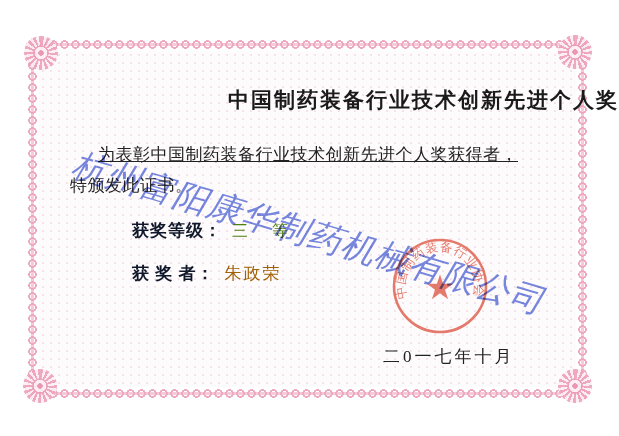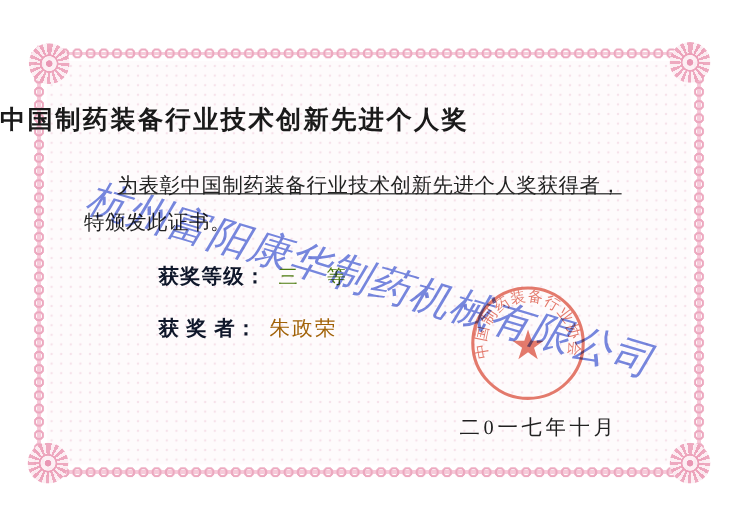--- a/index.html
+++ b/index.html
@@ -39,21 +39,21 @@
       radial-gradient(circle, #e88fae 2.5px, #fdeff4 3px, #fdeff4 6px, #ec9cb6 6.5px, #ec9cb6 7.5px, rgba(0,0,0,0) 8px),
       repeating-conic-gradient(#eda3bb 0 11deg, #fdeff4 11deg 22deg);
   }
   .rosette.tl { left:24px;  top:36px; }
   .rosette.tr { left:558px; top:35px; }
   .rosette.bl { left:23px;  top:369px; }
   .rosette.br { left:558px; top:369px; }
 
   
   .title {
-    position:absolute; left:0; top:86px; width:100%; text-align:left; z-index:4;
+    position:absolute; left:0; top:86px; width:100%; text-align:right; z-index:4;
     font-family:"Liberation Sans", sans-serif;
     font-size:21px; font-weight:bold; letter-spacing:2px; color:#1a1a1a;
   }
   .body-line { position:absolute; z-index:4; font-size:17px; color:#222; letter-spacing:.5px; }
   .body-line.l1 { left:98px; top:143px;text-decoration:underline; }
   .body-line.l2 { left:70px; top:174px;text-align:center; }
   .row { position:absolute; left:132px; z-index:4; font-size:17px; }
   .row.level  { top:219px; }
   .row.winner { top:262px; }
   .row .lbl { font-weight:bold; color:#0f172a; letter-spacing:1px; }

